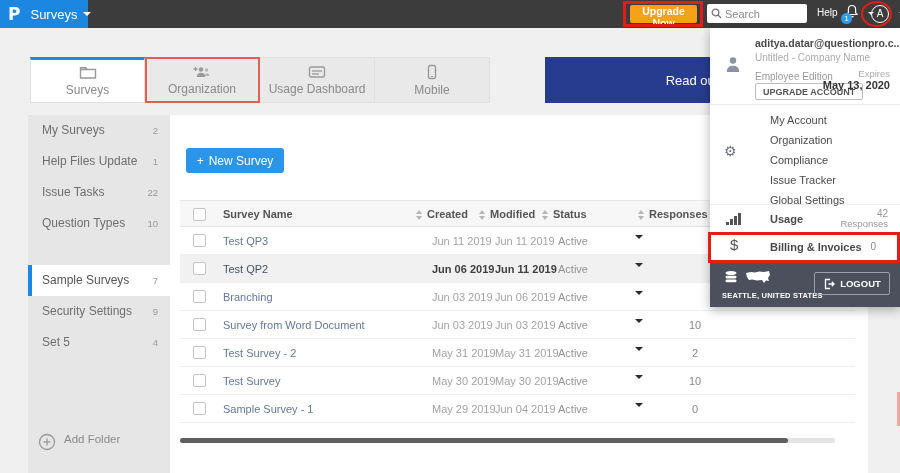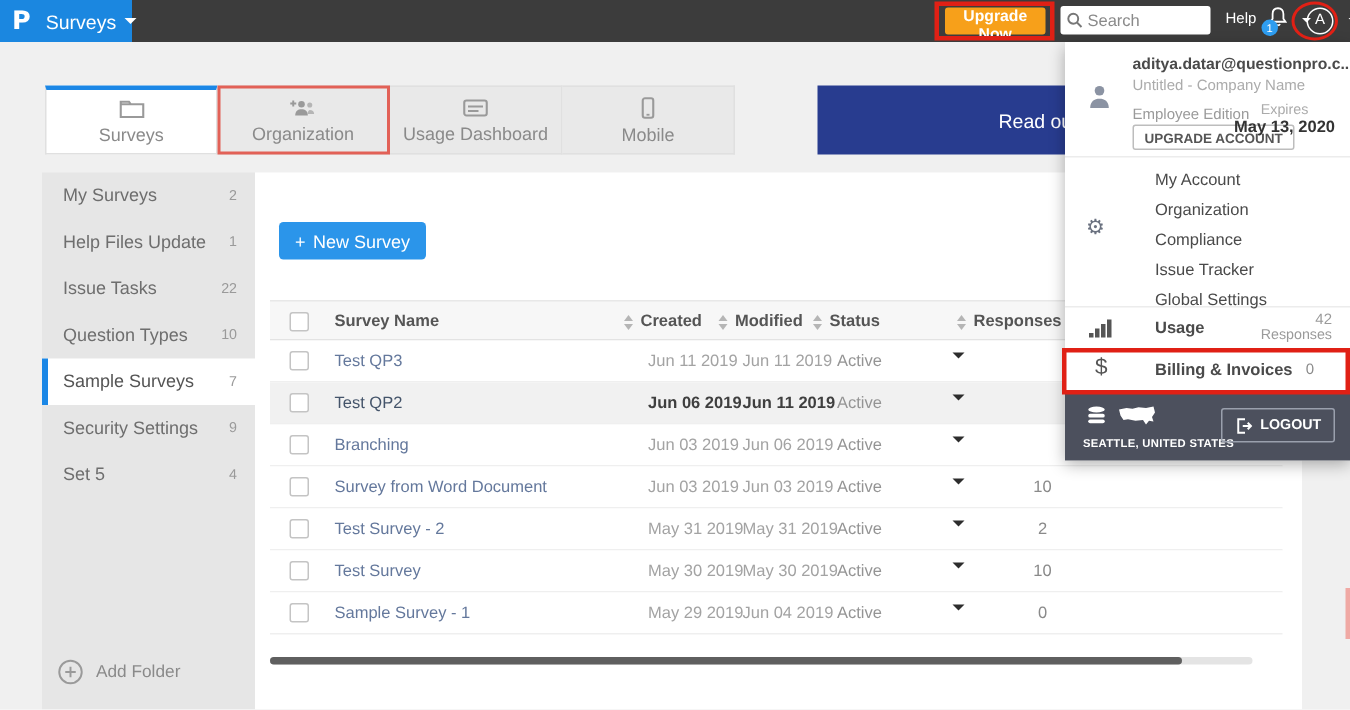--- a/index.html
+++ b/index.html
@@ -30,22 +30,22 @@
   .tab { width:115px; height:46px; background:#e9e9e9; border:1px solid #e0e0e0; border-left:none; display:flex; flex-direction:column; align-items:center; justify-content:center; gap:3px; cursor:pointer; }
   .tab:first-child { border-left:1px solid #e0e0e0; }
   .tab.active { background:#fff; border-top:3px solid #1b87e6; }
   .tab-label { font-size:12px; color:#8a8a8a; }
   .blog-banner { position:absolute; left:545px; top:57px; width:323px; height:46px; background:#283c8f; color:#fff; font-size:13px; display:flex; align-items:center; justify-content:center; cursor:pointer; z-index:2; }
 
   
   .sidebar { position:absolute; left:28px; top:115px; width:142px; height:358px; background:#e6e6e6; z-index:1; }
   .side-item { position:relative; height:31px; line-height:31px; padding-left:14px; font-size:12px; color:#6e6e6e; cursor:pointer; }
   .side-item .count { position:absolute; right:12px; top:0; font-size:9.5px; color:#9a9a9a; }
-  .side-item.active { background:#fff; border-left:4px solid #1b87e6; padding-left:10px; color:#555; }
-  .add-folder { position:absolute; left:0; bottom:10px; width:142px; height:30px; display:flex; align-items:center; gap:8px; padding-left:10px; cursor:pointer; }
+  .side-item.active { background:#fff; border-left:4px solid #1b87e6; padding-left:10px; color:#555;margin-top:26px; }
+  .add-folder { position:absolute; left:0; bottom:10px; width:142px; height:30px; display:flex; align-items:flex-start; gap:8px; padding-left:10px; cursor:pointer; }
   .add-folder span { font-size:11.5px; color:#8a8a8a; }
 
   
   .main-card { position:absolute; left:170px; top:115px; width:698px; height:358px; background:#fff; z-index:1; }
   .new-survey-btn { position:absolute; left:16px; top:33px; width:98px; height:25px; background:#2b95ea; border:none; border-radius:3px; color:#fff; font-size:12px; cursor:pointer; }
   .new-survey-btn b { font-weight:normal; margin-right:5px; }
 
   .table { position:absolute; left:10px; top:85px; width:675px; }
   .thead { position:relative; height:27px; background:#f7f7f7; border-top:1px solid #e8e8e8; border-bottom:1px solid #e3e3e3; }
   .trow { position:relative; height:28px; border-bottom:1px solid #efefef; background:#fff; }
@@ -74,21 +74,21 @@
   .hscroll-track { position:absolute; left:10px; top:323px; width:655px; height:5px; background:#e4e4e4; border-radius:3px; }
   .hscroll-thumb { position:absolute; left:0; top:0; width:608px; height:5px; background:#5f5f5f; border-radius:3px; cursor:pointer; }
 
   
   .dropdown { position:absolute; left:710px; top:28px; width:190px; height:279px; background:#fff; box-shadow:0 3px 10px rgba(0,0,0,.3); z-index:10; }
   .acct-head { position:relative; height:77px; border-bottom:1px solid #ececec; }
   .acct-email { position:absolute; left:45px; top:9px; font-size:10.5px; font-weight:bold; color:#4a4a4a; }
   .acct-company { position:absolute; left:45px; top:24px; font-size:10px; color:#ababab; }
   .acct-edition { position:absolute; left:45px; top:43px; font-size:10px; color:#9a9a9a; }
   .acct-upgrade { position:absolute; left:45px; top:55px; height:17px; padding:0 7px; background:#fff; border:1px solid #bdbdbd; border-radius:2px; font-size:9px; font-weight:bold; color:#555; cursor:pointer; }
-  .acct-expires { position:absolute; right:10px; top:40px; text-align:center; }
+  .acct-expires { position:absolute; right:10px; top:40px; text-align:right; }
   .acct-expires .lbl { font-size:9.5px; color:#ababab; }
   .acct-expires .val { font-size:11px; font-weight:bold; color:#333; }
   .menu-list { position:relative; height:100px; border-bottom:1px solid #ececec; }
   .menu-item { position:absolute; left:60px; height:20px; line-height:20px; font-size:11px; font-weight:normal; color:#4a4a4a; cursor:pointer; }
   .gears { position:absolute; left:14px; top:38px; color:#6b7280; font-size:14px; }
   .dd-row { position:relative; height:28px; cursor:pointer; }
   .dd-row .lbl { position:absolute; left:60px; top:0; height:28px; line-height:28px; font-size:11px; font-weight:bold; color:#4a4a4a; }
   .dd-row .rval { position:absolute; right:12px; top:4px; text-align:right; font-size:9.5px; color:#9a9a9a; line-height:10px; }
   .dd-row .rval .num { font-size:10px; }
   .usage-row { border-bottom:1px solid #f3f3f3; }

